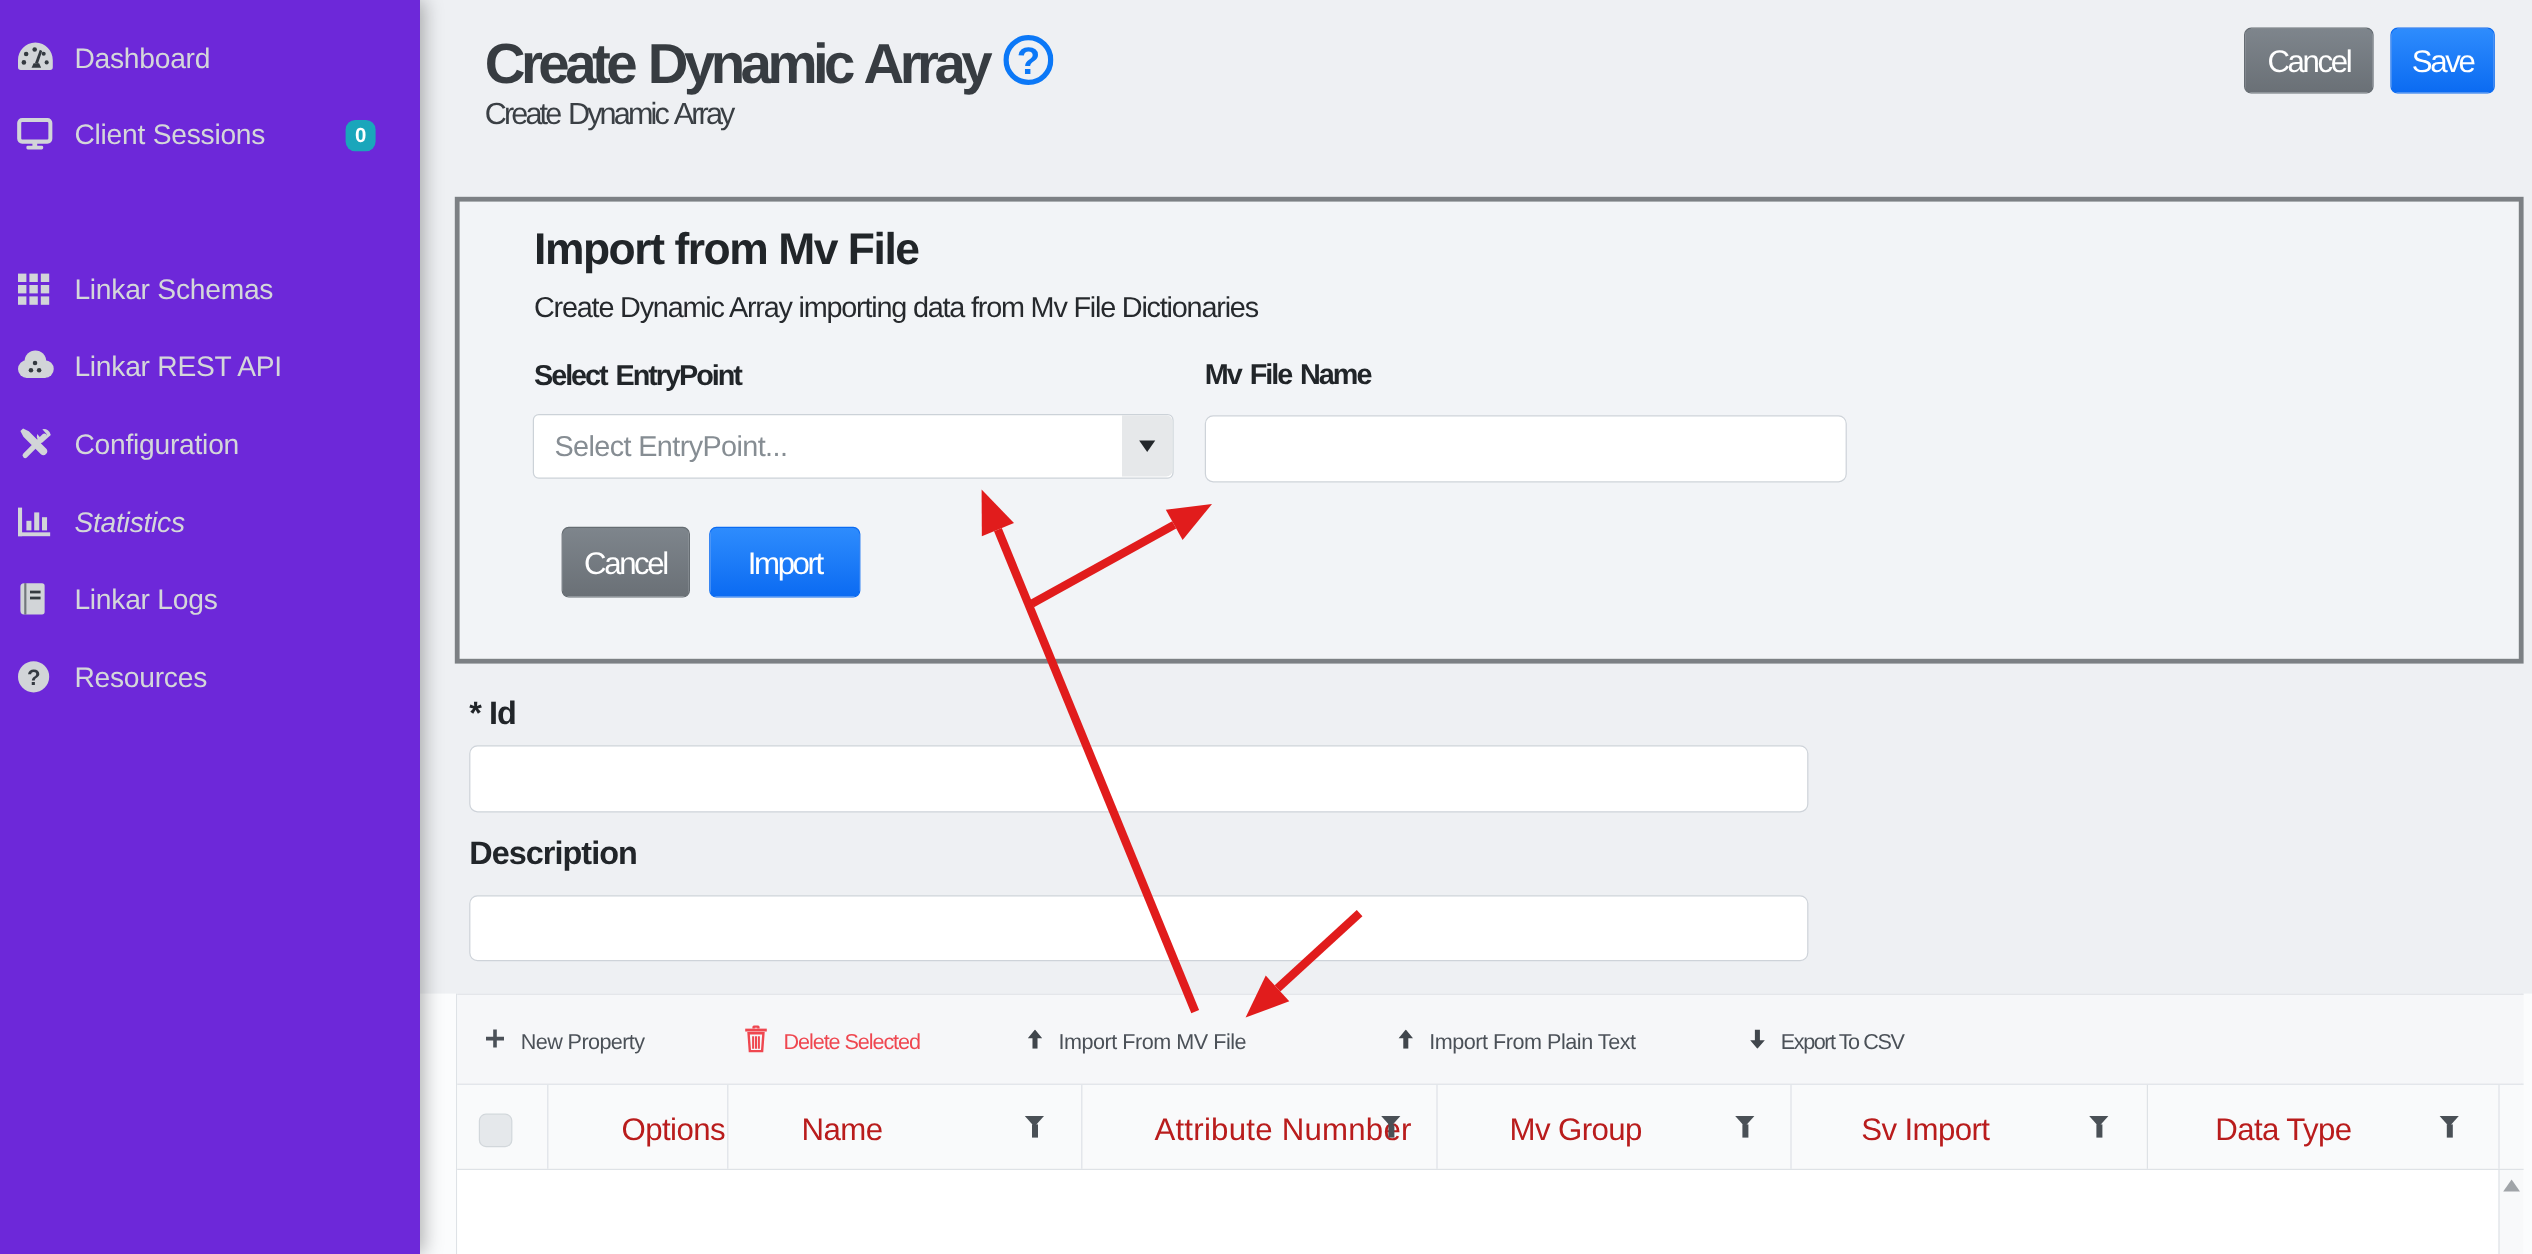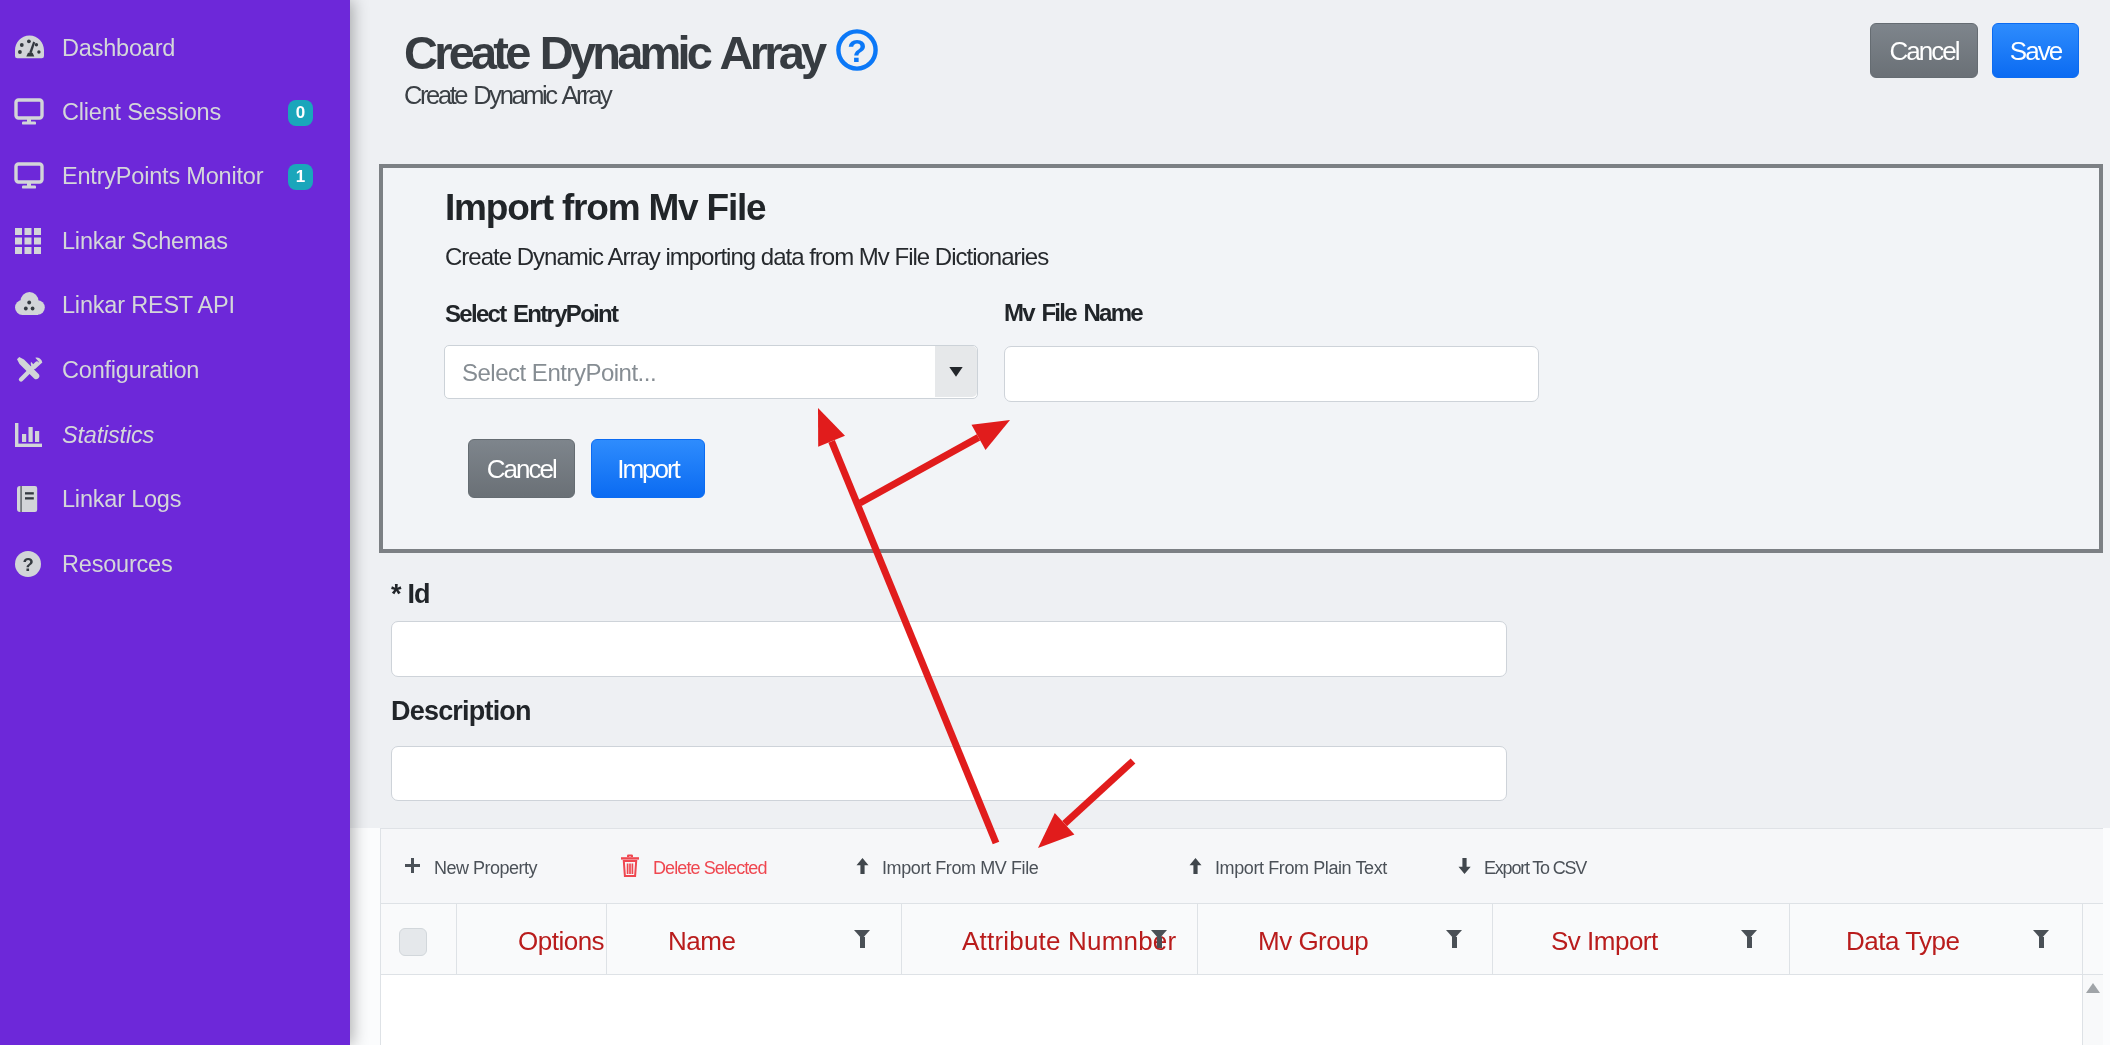--- a/index.html
+++ b/index.html
@@ -51,31 +51,20 @@
       <span class="ico">
         <svg width="30" height="27" viewBox="0 0 30 27">
           <rect x="2" y="2" width="26" height="18" rx="2.5" fill="none" stroke="#d2d5d8" stroke-width="3.4"></rect>
           <rect x="13" y="20" width="4" height="4" fill="#d2d5d8"></rect>
           <rect x="8" y="23.4" width="14" height="3.2" rx="1.2" fill="#d2d5d8"></rect>
         </svg>
       </span>
       <span class="txt">Client Sessions</span>
       <span class="badge">0</span>
     </div>
-  <div class="nav-item" style="top:144.8px;">
-      <span class="ico">
-        <svg width="30" height="27" viewBox="0 0 30 27">
-          <rect x="2" y="2" width="26" height="18" rx="2.5" fill="none" stroke="#d2d5d8" stroke-width="3.4"></rect>
-          <rect x="13" y="20" width="4" height="4" fill="#d2d5d8"></rect>
-          <rect x="8" y="23.4" width="14" height="3.2" rx="1.2" fill="#d2d5d8"></rect>
-        </svg>
-      </span>
-      <span class="txt">EntryPoints Monitor</span>
-      <span class="badge">1</span>
-    </div>
   <div class="nav-item" style="top:209.5px;">
       <span class="ico">
         <svg width="28" height="28" viewBox="0 0 28 28">
           <g fill="#d2d5d8">
             <rect x="1" y="1" width="7" height="7"></rect>
             <rect x="10.5" y="1" width="7" height="7"></rect>
             <rect x="20" y="1" width="7" height="7"></rect>
             <rect x="1" y="10.5" width="7" height="7"></rect>
             <rect x="10.5" y="10.5" width="7" height="7"></rect>
             <rect x="20" y="10.5" width="7" height="7"></rect>
@@ -176,21 +165,21 @@
       <svg width="42" height="51">
           <polygon points="14.3,21 27.7,21 21,30.7" fill="#23272b"></polygon>
         </svg>
     </div>
   </div>
 
   <div class="inp" style="left:621px; top:178px; width:535px; height:56px;"></div>
   <div class="btn btn-gray" style="left:84.7px; top:271px; width:107px; height:59px;">
       <span>Cancel</span>
     </div>
-  <div class="btn btn-blue" style="left:208px; top:271px; width:114px; height:59px;">
+  <div class="btn btn-blue" style="left:208px; top:271px; width:126px; height:59px;">
       <span>Import</span>
     </div>
 </div>
 
 <div class="lbl" style="left:391px; top:580.8px; font-size:27px; letter-spacing:-0.8px;">* Id</div>
 <div class="inp" style="left:391px; top:621px; width:1116px; height:56px;"></div>
 <div class="lbl" style="left:391px; top:697.8px; font-size:27px; letter-spacing:-0.8px;">Description</div>
 <div class="inp" style="left:391px; top:746px; width:1116px; height:55px;"></div>
 
 <div class="abs" style="left:350px; top:828px; width:1760px; height:217px; background:#fbfcfd;"></div>
@@ -211,21 +200,21 @@
         <path d="M7.6 9.5 v10.5 M10 9.5 v10.5 M12.4 9.5 v10.5" stroke="#ef4750" stroke-width="1.7" fill="none"></path>
       </svg>
       <span style="letter-spacing:-0.9px;">Delete Selected</span>
     </div>
   <div class="tbi" style="left:475px;">
       <svg width="13" height="16" viewBox="0 0 13 16">
         <path d="M6.5 0l6 7.2H8.6V16H4.4V7.2H0.5z" fill="#40464c"></path>
       </svg>
       <span style="letter-spacing:-0.4px;">Import From MV File</span>
     </div>
-  <div class="tbi" style="left:808px;text-align:right;">
+  <div class="tbi" style="left:784px;text-align:right;">
       <svg width="13" height="16" viewBox="0 0 13 16">
         <path d="M6.5 0l6 7.2H8.6V16H4.4V7.2H0.5z" fill="#40464c"></path>
       </svg>
       <span style="letter-spacing:-0.4px;">Import From Plain Text</span>
     </div>
   <div class="tbi" style="left:1077px;">
       <svg width="13" height="16" viewBox="0 0 13 16">
         <path d="M6.5 16l-6-7.2H4.4V0h4.2v8.8h4.1z" fill="#40464c"></path>
       </svg>
       <span style="letter-spacing:-1.2px;">Export To CSV</span>

